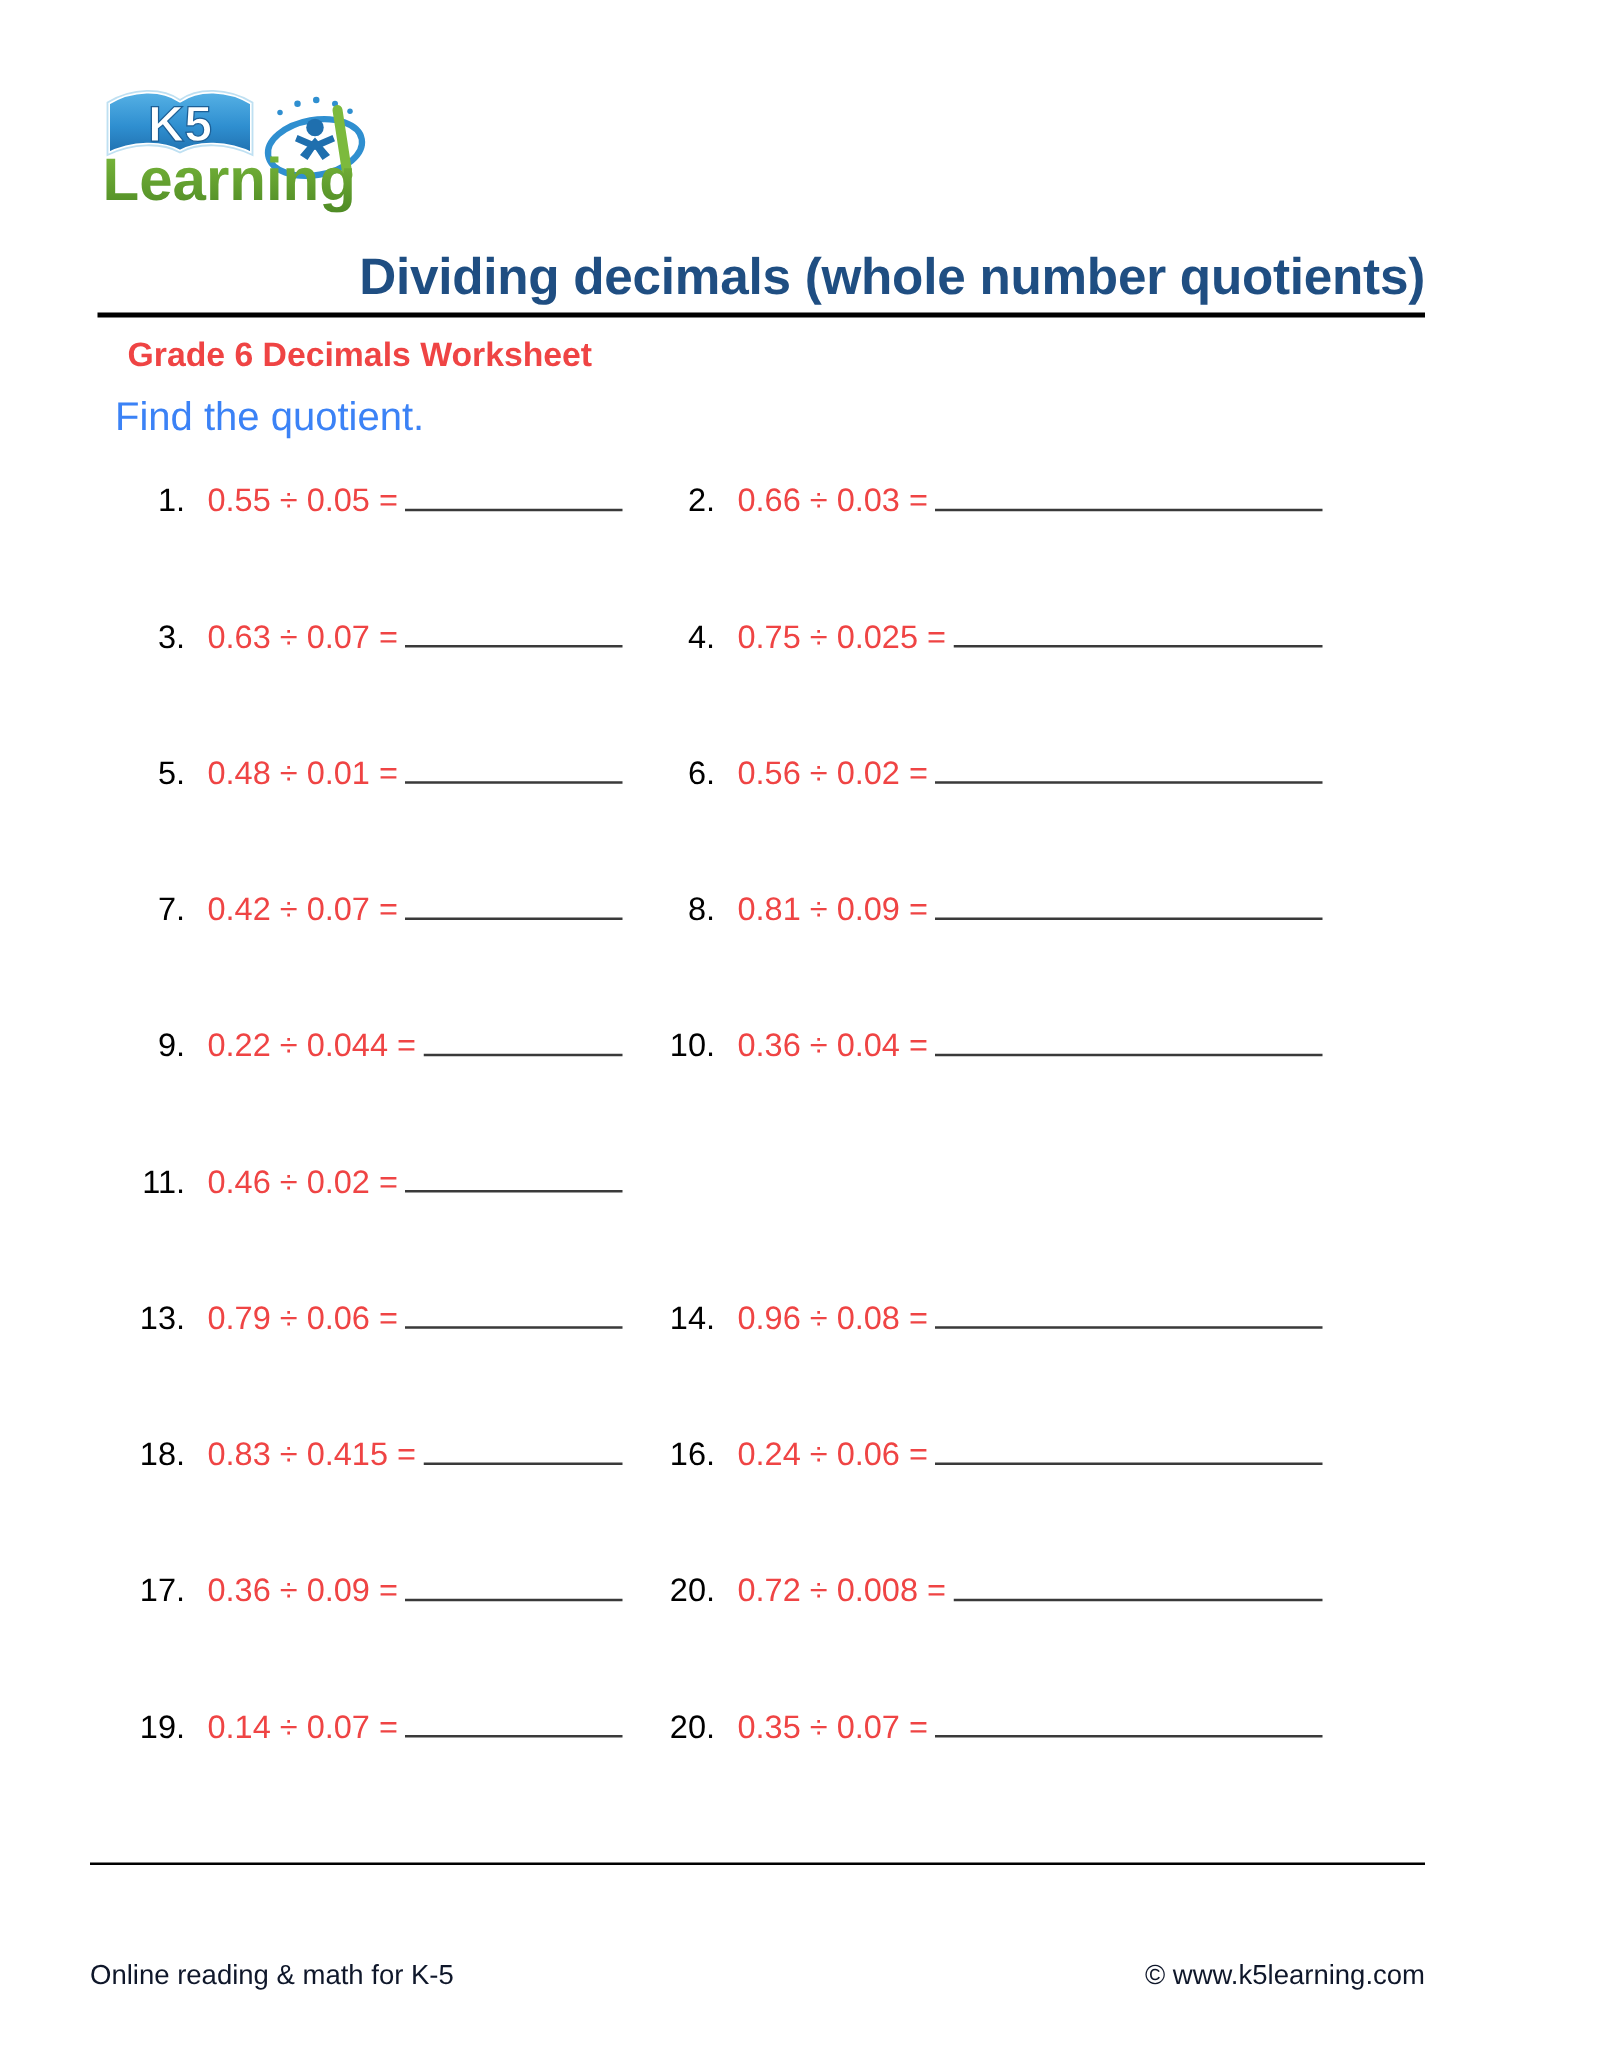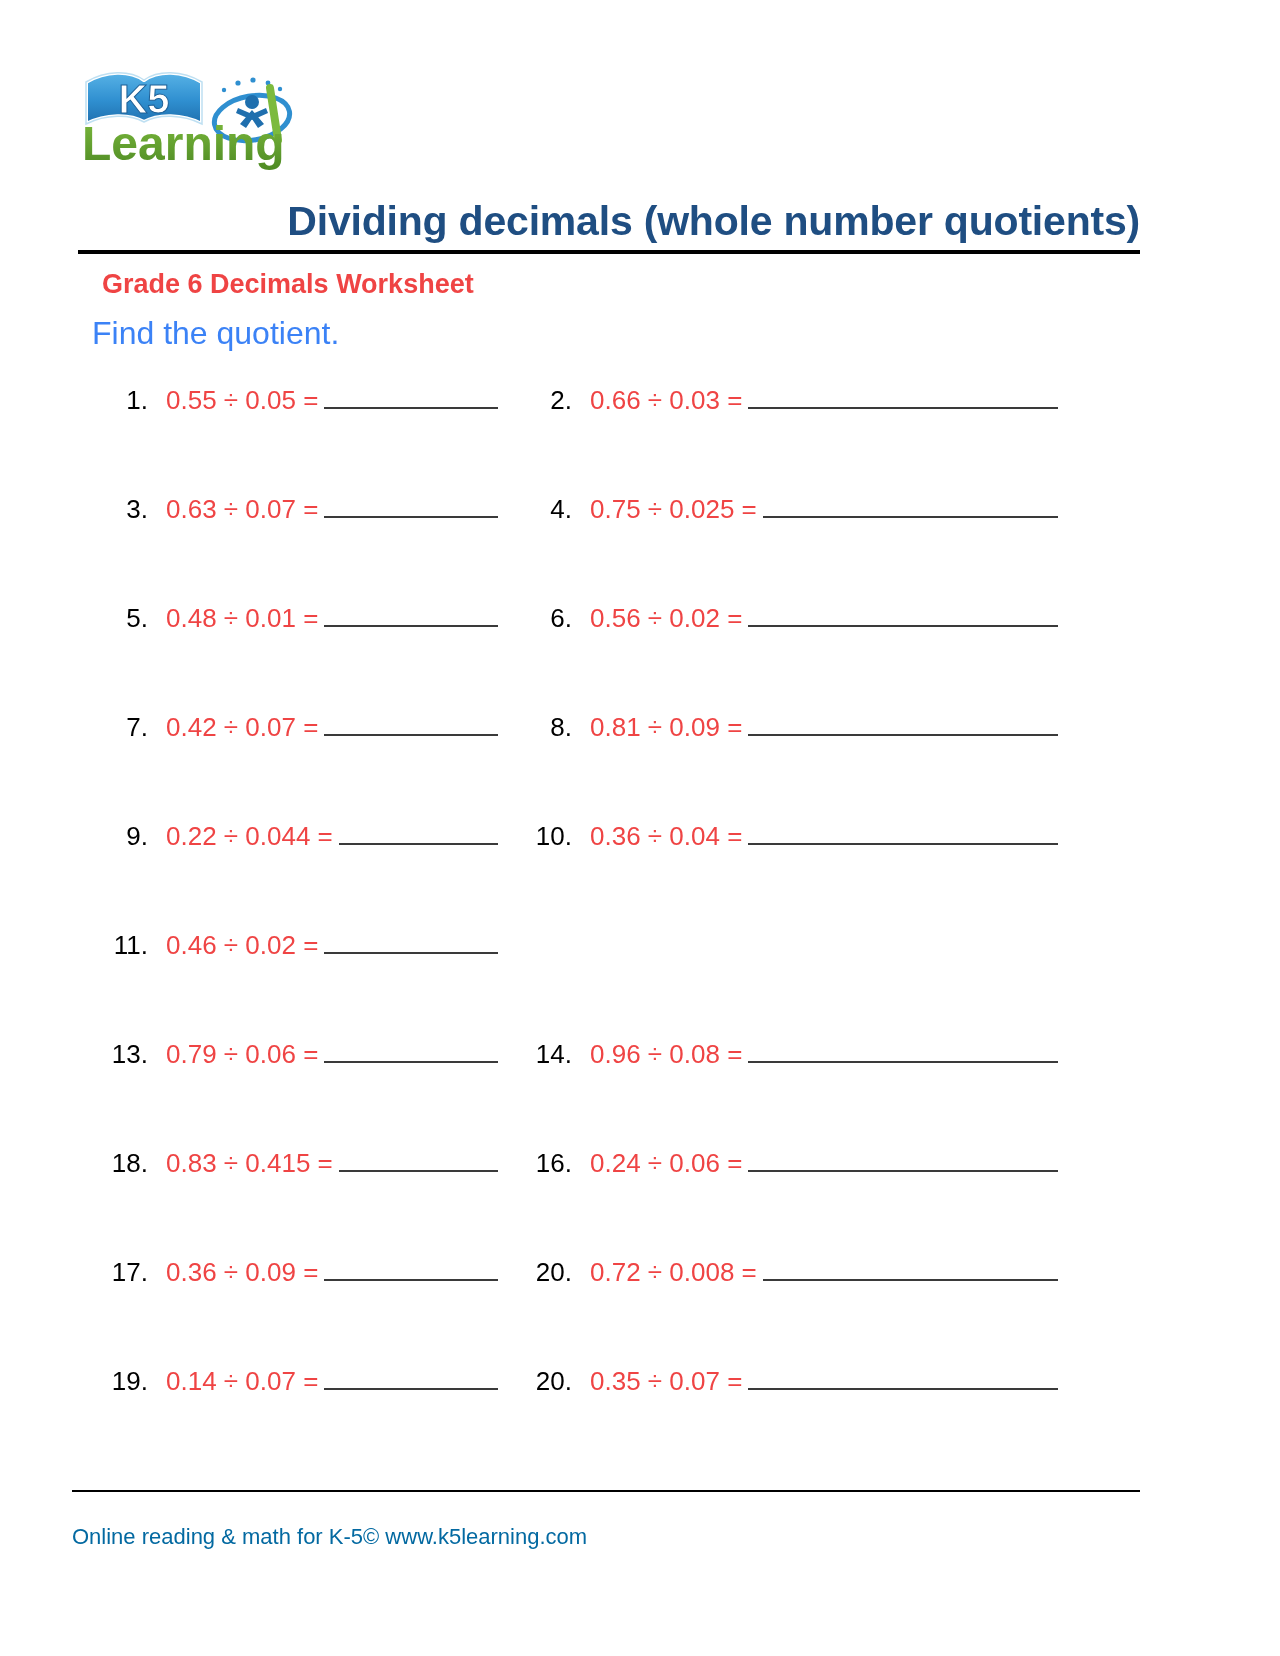--- a/index.html
+++ b/index.html
@@ -130,27 +130,27 @@
     position: absolute;
     left: 72px;
     top: 1490px;
     width: 1068px;
     height: 2px;
     background: #000000;
   }
   .footer {
     position: absolute;
     left: 72px;
-    top: 1524px;
+    top: 1567px;
     width: 1068px;
     display: flex;
-    justify-content: flex-start;
+    justify-content: space-between;
     align-items: baseline;
     font-size: 22px;
-    color: #0369a1;
+    color: #0f172a;
   }
   .footer-right { white-space: nowrap; }
 </style>
 </head>
 <body>
 
 <div class="page">
 
   <div class="logo-wrap">
     <svg class="logo-svg" width="250" height="112" viewBox="0 0 250 112" xmlns="http://www.w3.org/2000/svg">

